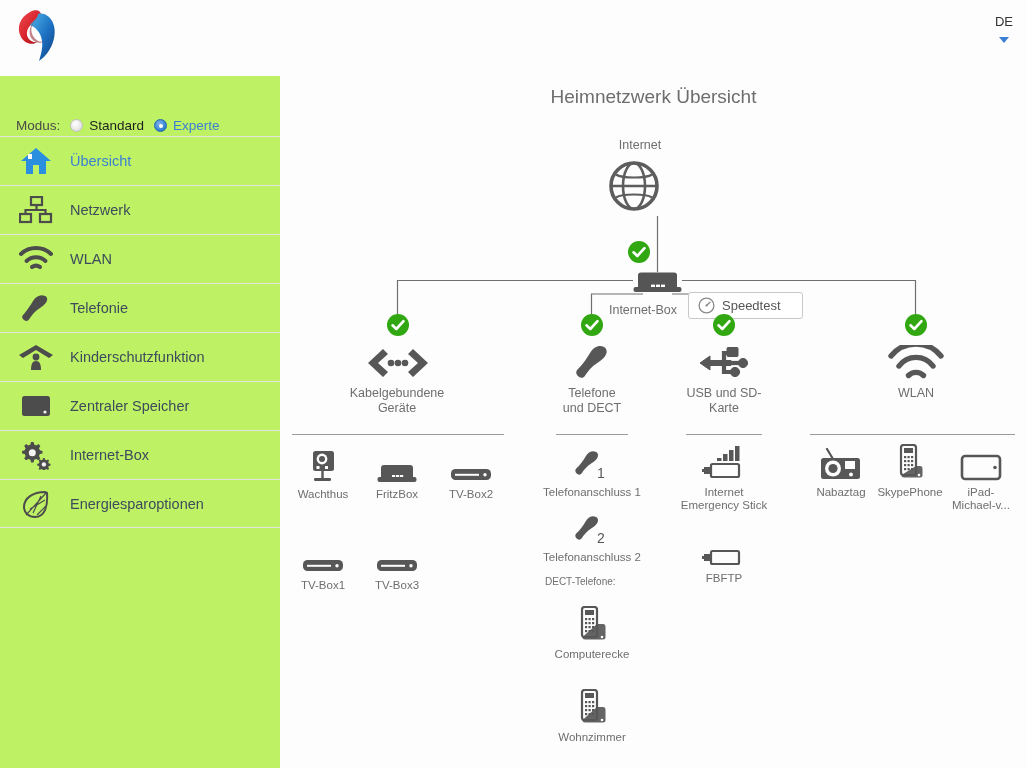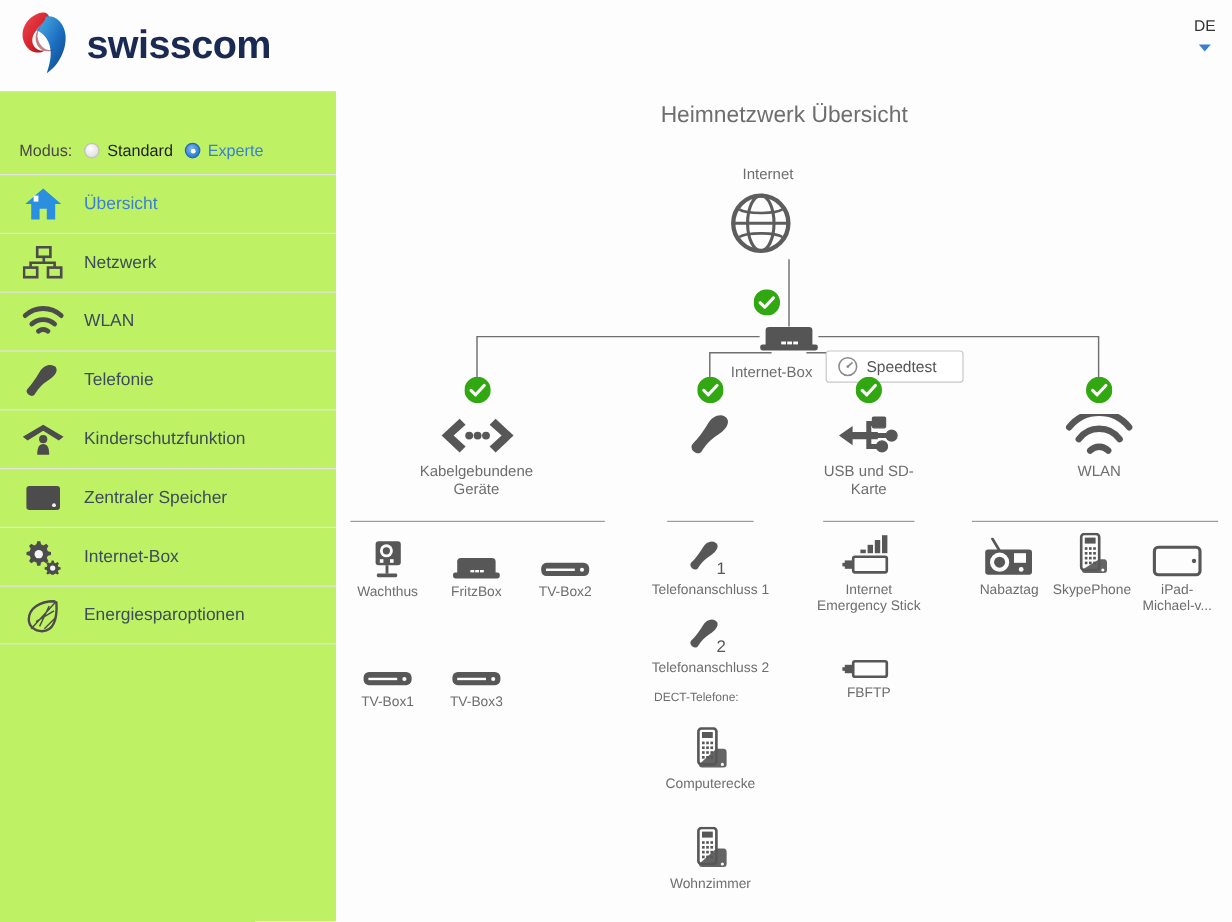--- a/index.html
+++ b/index.html
@@ -63,21 +63,21 @@
     background: radial-gradient(circle at 40% 35%, #7fb4ec 0%, #2f7fd0 70%, #2167b0 100%);
     border-color: #2167b0;
   }
   .radio-dot.checked::after {
     content: ""; position: absolute; left: 3.5px; top: 3.5px;
     width: 4px; height: 4px; border-radius: 50%; background: #ffffff;
   }
   .radio-text { font-size: 13.5px; color: #1f1f1f; }
   .radio-text.accent { color: #3b7fd4; }
 
-  #nav { margin-top: 12px; }
+  #nav { margin-top: 3px; }
   .nav-item {
     display: flex; align-items: center;
     height: 49px; padding-left: 16px;
     border-top: 1px solid #e3e3e3;
     cursor: pointer;
   }
   .nav-item:last-child { border-bottom: 1px solid #e3e3e3; }
   .nav-icon {
     width: 40px; height: 34px;
     display: flex; align-items: center; justify-content: center;
@@ -169,21 +169,20 @@
               <stop offset="0%" stop-color="#f04b52"></stop>
               <stop offset="55%" stop-color="#d6232b"></stop>
               <stop offset="100%" stop-color="#9c1219"></stop>
             </linearGradient>
           </defs>
           <path d="M33 7 C33 2 27 1 22 4 C12 9 8 20 13 29 C16 35 24 38 29 34 C23 35 18 30 19 24 C20 17 27 13 33 15 Z" fill="url(#gred)"></path>
           <path d="M30 6 C36 4 44 9 46 18 C49 30 42 46 31 53 C33 46 35 40 34 33 C33 24 27 19 22 17 C26 12 30 10 30 6 Z" fill="url(#gblue)"></path>
           <path d="M28 12 C23 16 22 23 25 28 C28 33 33 35 37 33 C33 36 27 35 24 31 C20 26 21 17 28 12 Z" fill="#8e1a22" opacity="0.55"></path>
         </svg>
       </span>
-      <span id="logo-text">swisscom</span>
     </div>
     <div id="lang-select">
       <span id="lang-label">DE</span>
       <span class="caret-down"></span>
     </div>
   </div>
 
   <div id="sidebar">
     <div id="modus-row">
       <span id="modus-label">Modus:</span>
@@ -437,20 +436,24 @@
       <div class="cat-status" style="left:301px; top:238px;">
         <svg width="22" height="22" viewBox="0 0 22 22">
             <circle cx="11" cy="11" r="11" fill="#31a812"></circle>
             <path d="M5.5 11.3 L9.3 15 L16.5 7.2" fill="none" stroke="#ffffff" stroke-width="2.6" stroke-linecap="round" stroke-linejoin="round"></path>
           </svg>
       </div>
       <div class="cat-icon" style="left:291px; top:266px; width:42px; height:42px;">
         <svg width="40" height="40" viewBox="0 0 40 40">
             <path d="M32 4 C27.5 1.5 21.5 4 18 10 C14.5 16 9.5 23 5.5 26.5 C3.5 28.5 4 31.5 6.5 33.5 C9 35.5 11.5 35 12.8 33 C15.3 29 20 23 26 19.5 C32 16 35.5 11 34.5 7.3 C34.1 5.8 33.2 4.7 32 4 Z" fill="#575757"></path>
           </svg>
+      </div>
+      <div class="cat-label" style="left:255px; top:310px; width:114px;">
+        <span>Telefone</span><br>
+        <span>und DECT</span>
       </div>
       <div class="cat-rule" style="left:276px; top:358px; width:72px;"></div>
 
       <div class="dev-grid" style="left:246px; top:366px; width:132px; flex-direction:column; align-items:center;">
         <div class="dev" style="width:132px; margin-bottom:8px;">
           <span class="dev-icon">
             <svg width="40" height="32" viewBox="0 0 40 32">
                 <path d="M24 2 C20.6 0.2 16.2 2 13.6 6.4 C11 10.8 7.2 15.9 4.2 18.5 C2.7 20 3.1 22.2 5 23.7 C6.9 25.2 8.7 24.8 9.7 23.3 C11.6 20.4 15 15.9 19.5 13.3 C24 10.7 26.6 7 25.9 4.2 C25.6 3.1 24.9 2.3 24 2 Z" fill="#575757"></path>
                 <text x="25" y="28" font-family="Liberation Sans, sans-serif" font-size="14" fill="#575757">1</text>
               </svg>

